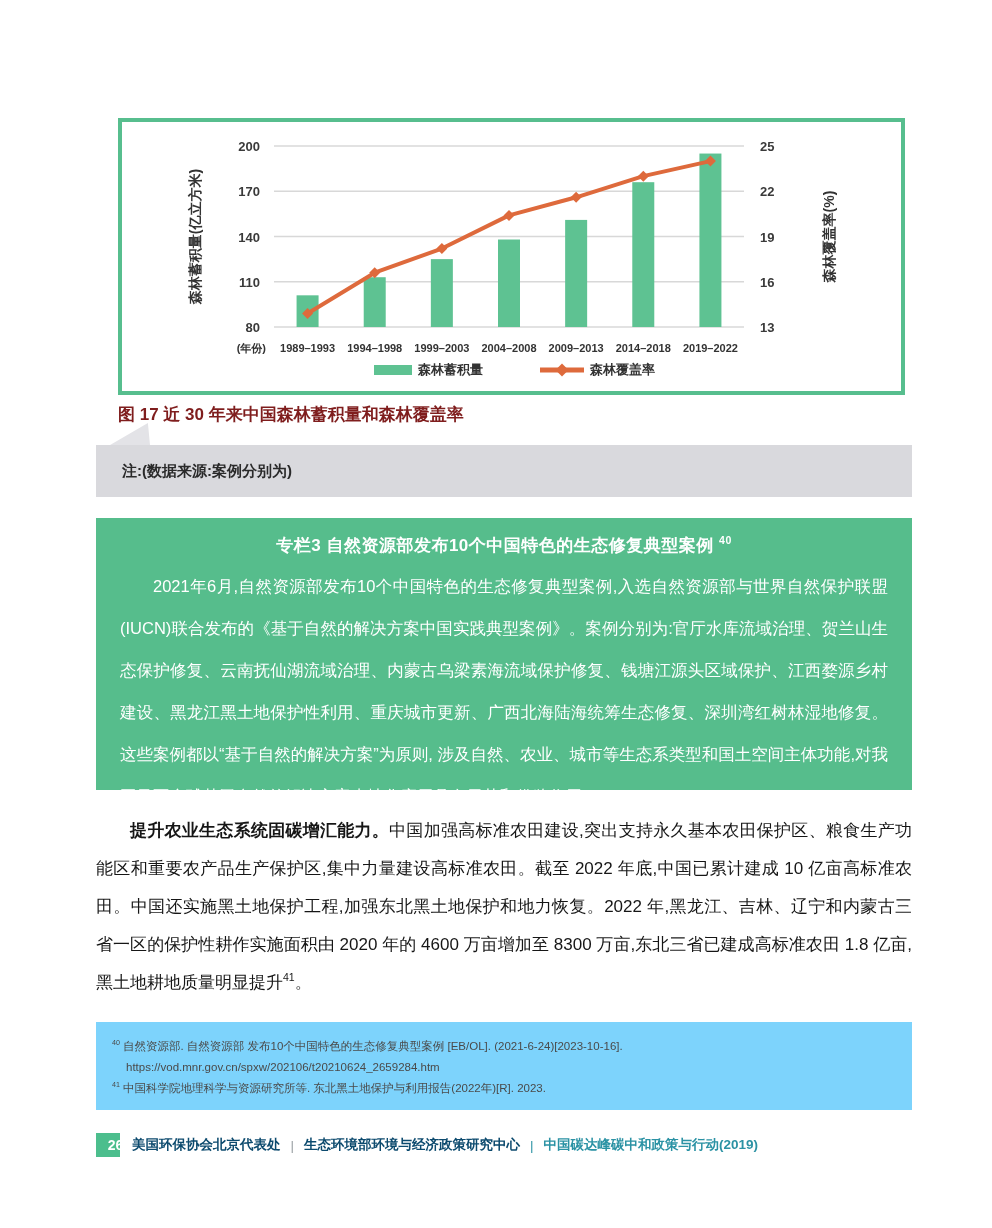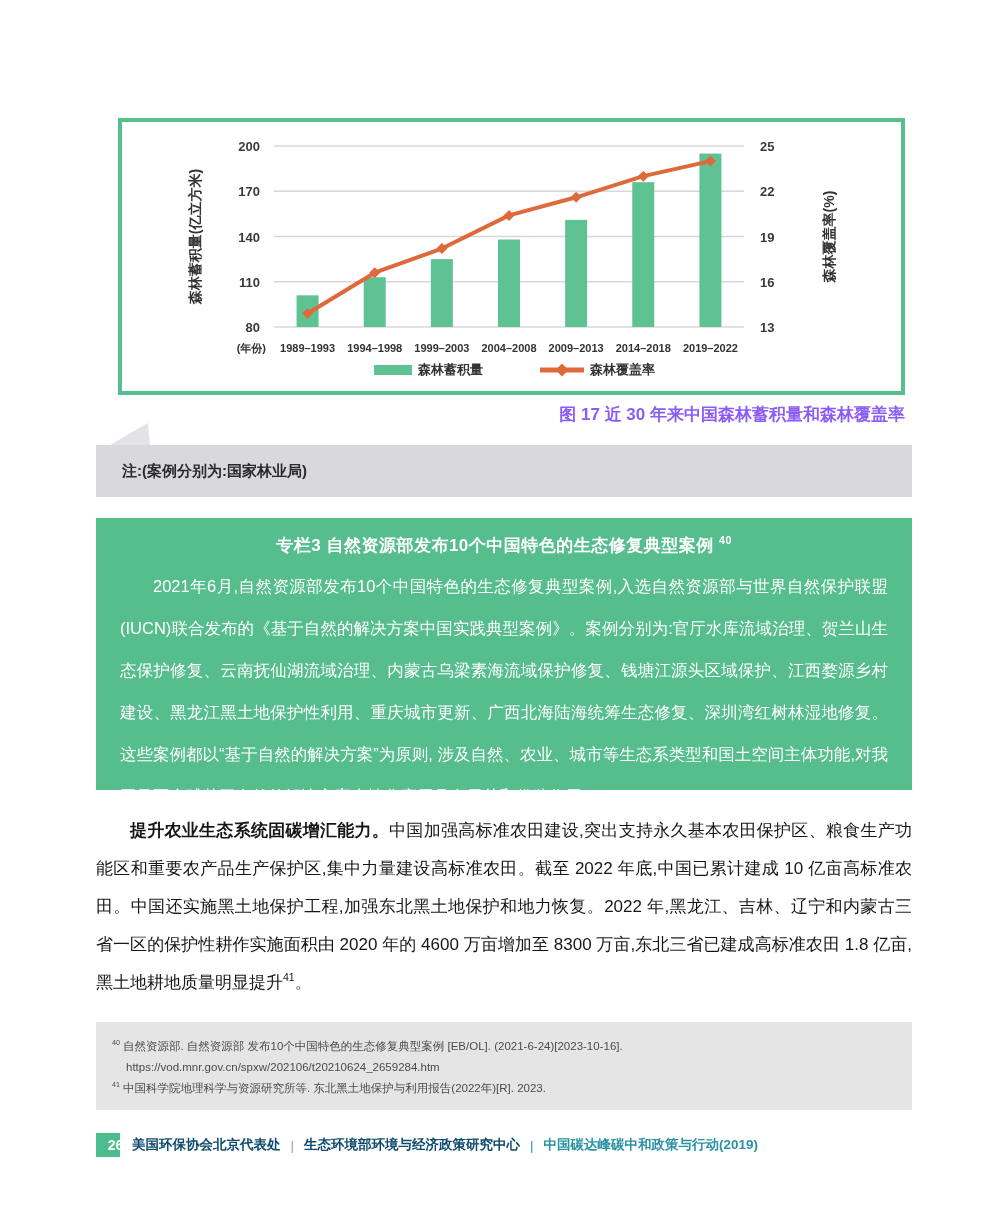--- a/index.html
+++ b/index.html
@@ -17,21 +17,21 @@
   }
   .chart-panel svg{ display:block; width:779px; height:269px; }
   .tick{ font:700 13px "Liberation Sans","DejaVu Sans",sans-serif; fill:#3a3a3a; }
   .xlab{ font:700 11px "Liberation Sans","DejaVu Sans",sans-serif; fill:#333333; }
   .axtitle{ font:700 14px "Liberation Sans","DejaVu Sans",sans-serif; fill:#333333; }
   .legtext{ font:700 13px "Liberation Sans","DejaVu Sans",sans-serif; fill:#333333; }
 
   
   .fig-caption{
     position:absolute; top:403px; left:118px; width:787px;
-    text-align:right; font-size:17px; font-weight:700; color:#8b5cf6;
+    text-align:left; font-size:17px; font-weight:700; color:#7f1d1d;
   }
 
   
   .note-bar{
     position:absolute; top:445px; left:96px; width:816px; height:52px;
     background:#d9d9dd; display:flex; align-items:center; padding-left:26px;
   }
   .note-pointer{
     position:absolute; top:-22px; left:12px; width:42px; height:22px;
     background:#e3e3e7; clip-path:polygon(95% 0, 100% 100%, 5% 100%);
@@ -54,21 +54,21 @@
   
   .body-para{
     position:absolute; top:812px; left:96px; width:816px;
     font-size:17px; line-height:38px; text-align:justify; text-indent:2em; color:#161616;
   }
   .body-lead{ font-weight:700;margin-top:48px; }
 
   
   .footnotes{
     position:absolute; top:1022px; left:96px; width:816px; height:88px;
-    background:#e5e5e5; padding:14px 20px 0 16px; color:#4a4a4a;
+    background:#7dd3fc; padding:14px 20px 0 16px; color:#4a4a4a;
   }
   .footnote{ font-size:11.5px; line-height:21px; padding-left:14px; text-indent:-14px; }
   .footnote .sup{ margin-right:3px; }
 
   
   .footer{
     position:absolute; top:1132px; left:96px; width:860px; height:26px;
     display:flex; align-items:center; font-size:13.5px; font-weight:700;
   }
   .page-badge{
@@ -132,21 +132,21 @@
       <line x1="418" x2="462" y1="248" y2="248" stroke="#DE6A3C" stroke-width="5"></line>
       <path d="M 440 241.5 L 446.5 248 L 440 254.5 L 433.5 248 Z" fill="#DE6A3C"></path>
       <text x="468" y="252" class="legtext">森林覆盖率</text>
     </svg>
 </div>
 
 <div class="fig-caption">图 17   近 30 年来中国森林蓄积量和森林覆盖率</div>
 
 <div class="note-bar">
   <div class="note-pointer"></div>
-  <span class="note-text">注:(案例分别为:国家林业局)</span>
+  <span class="note-text">注:(数据来源:案例分别为)</span>
 </div>
 
 <div class="callout">
   <div class="callout-title">
     <span>专栏3 自然资源部发布10个中国特色的生态修复典型案例</span>
     <span class="sup">40</span>
   </div>
   <div class="callout-body">2021年6月,自然资源部发布10个中国特色的生态修复典型案例,入选自然资源部与世界自然保护联盟(IUCN)联合发布的《基于自然的解决方案中国实践典型案例》。案例分别为:官厅水库流域治理、贺兰山生态保护修复、云南抚仙湖流域治理、内蒙古乌梁素海流域保护修复、钱塘江源头区域保护、江西婺源乡村建设、黑龙江黑土地保护性利用、重庆城市更新、广西北海陆海统筹生态修复、深圳湾红树林湿地修复。这些案例都以“基于自然的解决方案”为原则, 涉及自然、农业、城市等生态系类型和国土空间主体功能,对我国乃至全球基于自然的解决方案本地化应用具有示范和借鉴作用。</div>
 </div>
 

